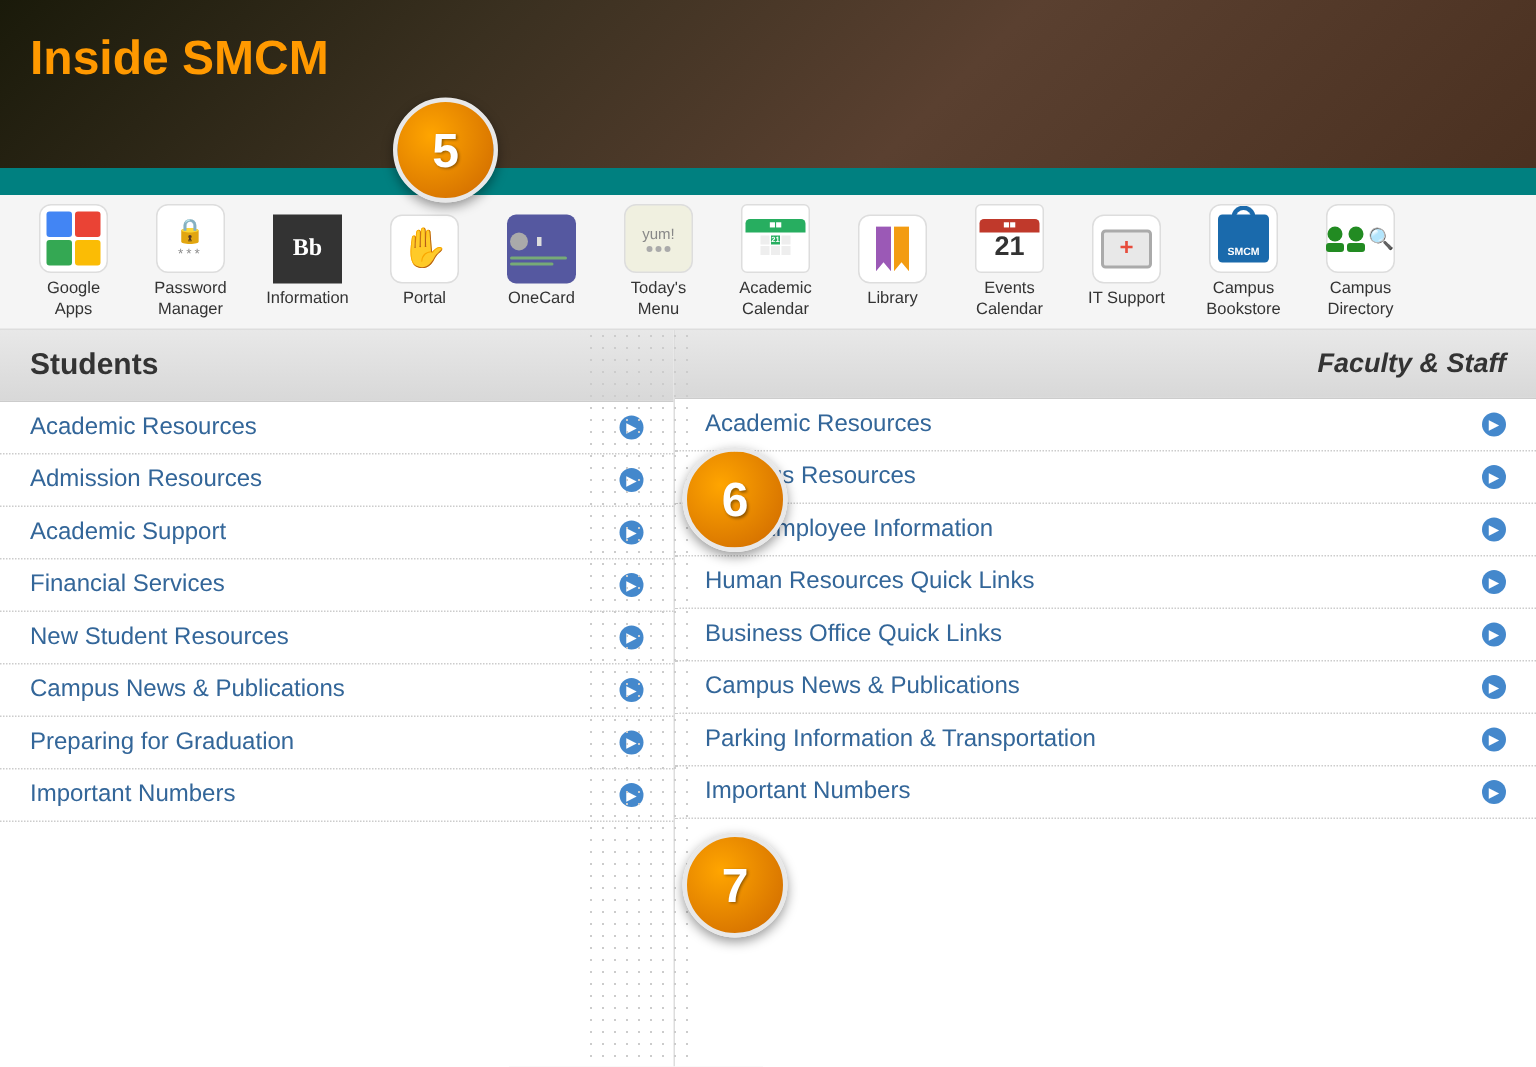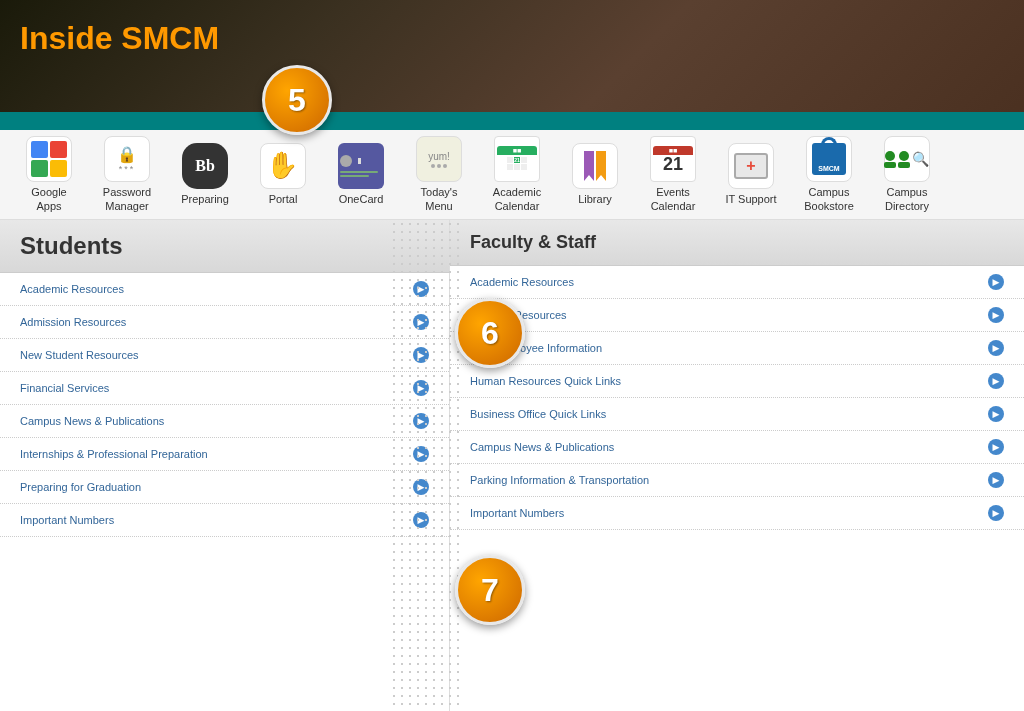--- a/index.html
+++ b/index.html
@@ -102,21 +102,21 @@
     .nav-label {
       font-size: 11px;
       text-align: center;
       color: #333;
       line-height: 1.2;
     }
 
     
     .icon-google { background: white; border: 1px solid #ddd; }
     .icon-password { background: white; border: 1px solid #ddd; color: #228B22; }
-    .icon-blackboard { background: #333; color: white; border-radius: 15px; font-weight: bold; font-size: 18px; }
+    .icon-blackboard { background: #333; color: white; border-radius: 0; font-weight: bold; font-size: 18px; }
     .icon-portal { background: white; border: 1px solid #ddd; color: #4a4; }
     .icon-onecard { background: #5558a0; color: white; }
     .icon-menu { background: #f0f0e0; border: 1px solid #ddd; }
     .icon-acadcal { background: white; border: 1px solid #ddd; color: #27ae60; }
     .icon-library { background: white; border: 1px solid #ddd; }
     .icon-eventscal { background: white; border: 1px solid #ddd; }
     .icon-itsupport { background: white; border: 1px solid #ddd; }
     .icon-bookstore { background: white; border: 1px solid #ddd; }
     .icon-directory { background: white; border: 1px solid #ddd; }
 
@@ -129,35 +129,35 @@
 
     
     .students-panel {
       width: 450px;
       padding: 0;
       border-right: 1px solid #ddd;
     }
     .panel-header {
       background: linear-gradient(to bottom, #e8e8e8, #d8d8d8);
       padding: 12px 20px;
-      font-size: 24px;
+      font-size: 20px;
       font-weight: bold;
       color: #333;
       border-bottom: 1px solid #ccc;
     }
     .list-item {
       display: flex;
       align-items: center;
       justify-content: space-between;
       padding: 8px 20px;
       border-bottom: 1px dotted #ccc;
       cursor: pointer;
     }
     .list-item-text {
-      font-size: 11px;
+      font-size: 16px;
       color: #336699;
       text-align: right;
     }
     .list-item-icon {
       width: 16px;
       height: 16px;
       background: #4488cc;
       border-radius: 50%;
       display: flex;
       align-items: center;
@@ -171,21 +171,22 @@
       flex: 1;
       padding: 0;
     }
     .faculty-header {
       background: linear-gradient(to bottom, #e8e8e8, #d8d8d8);
       padding: 12px 20px;
       font-size: 18px;
       font-weight: bold;
       color: #333;
       border-bottom: 1px solid #ccc;
-      text-align: left;
+      text-align: right;
+      font-style: italic;
     }
 
     
     .google-grid {
       display: grid;
       grid-template-columns: 1fr 1fr;
       grid-template-rows: 1fr 1fr;
       gap: 2px;
       width: 36px;
       height: 36px;
@@ -228,21 +229,21 @@
       <div style="display:flex;flex-direction:column;align-items:center;">
         <div style="font-size:16px;">🔒</div>
         <div style="font-size:9px;color:#888;letter-spacing:2px;">***</div>
       </div>
     </div>
     <div class="nav-label">Password<br>Manager</div>
   </div>
 
   <div class="nav-item">
     <div class="nav-icon icon-blackboard" style="font-size:16px;font-weight:900;font-family:Georgia,serif;">Bb</div>
-    <div class="nav-label">Preparing</div>
+    <div class="nav-label">Information</div>
   </div>
 
   <div class="nav-item">
     <div class="nav-icon icon-portal">
       <span class="hand-icon">✋</span>
     </div>
     <div class="nav-label">Portal</div>
   </div>
 
   <div class="nav-item">
@@ -354,33 +355,33 @@
     <div id="students-list">
         <div class="list-item">
       <span class="list-item-text">Academic Resources</span>
       <div class="list-item-icon">▶</div>
     </div>
         <div class="list-item">
       <span class="list-item-text">Admission Resources</span>
       <div class="list-item-icon">▶</div>
     </div>
         <div class="list-item">
+      <span class="list-item-text">Academic Support</span>
+      <div class="list-item-icon">▶</div>
+    </div>
+        <div class="list-item">
+      <span class="list-item-text">Financial Services</span>
+      <div class="list-item-icon">▶</div>
+    </div>
+        <div class="list-item">
       <span class="list-item-text">New Student Resources</span>
       <div class="list-item-icon">▶</div>
     </div>
         <div class="list-item">
-      <span class="list-item-text">Financial Services</span>
-      <div class="list-item-icon">▶</div>
-    </div>
-        <div class="list-item">
       <span class="list-item-text">Campus News &amp; Publications</span>
-      <div class="list-item-icon">▶</div>
-    </div>
-        <div class="list-item">
-      <span class="list-item-text">Internships &amp; Professional Preparation</span>
       <div class="list-item-icon">▶</div>
     </div>
         <div class="list-item">
       <span class="list-item-text">Preparing for Graduation</span>
       <div class="list-item-icon">▶</div>
     </div>
         <div class="list-item">
       <span class="list-item-text">Important Numbers</span>
       <div class="list-item-icon">▶</div>
     </div>

